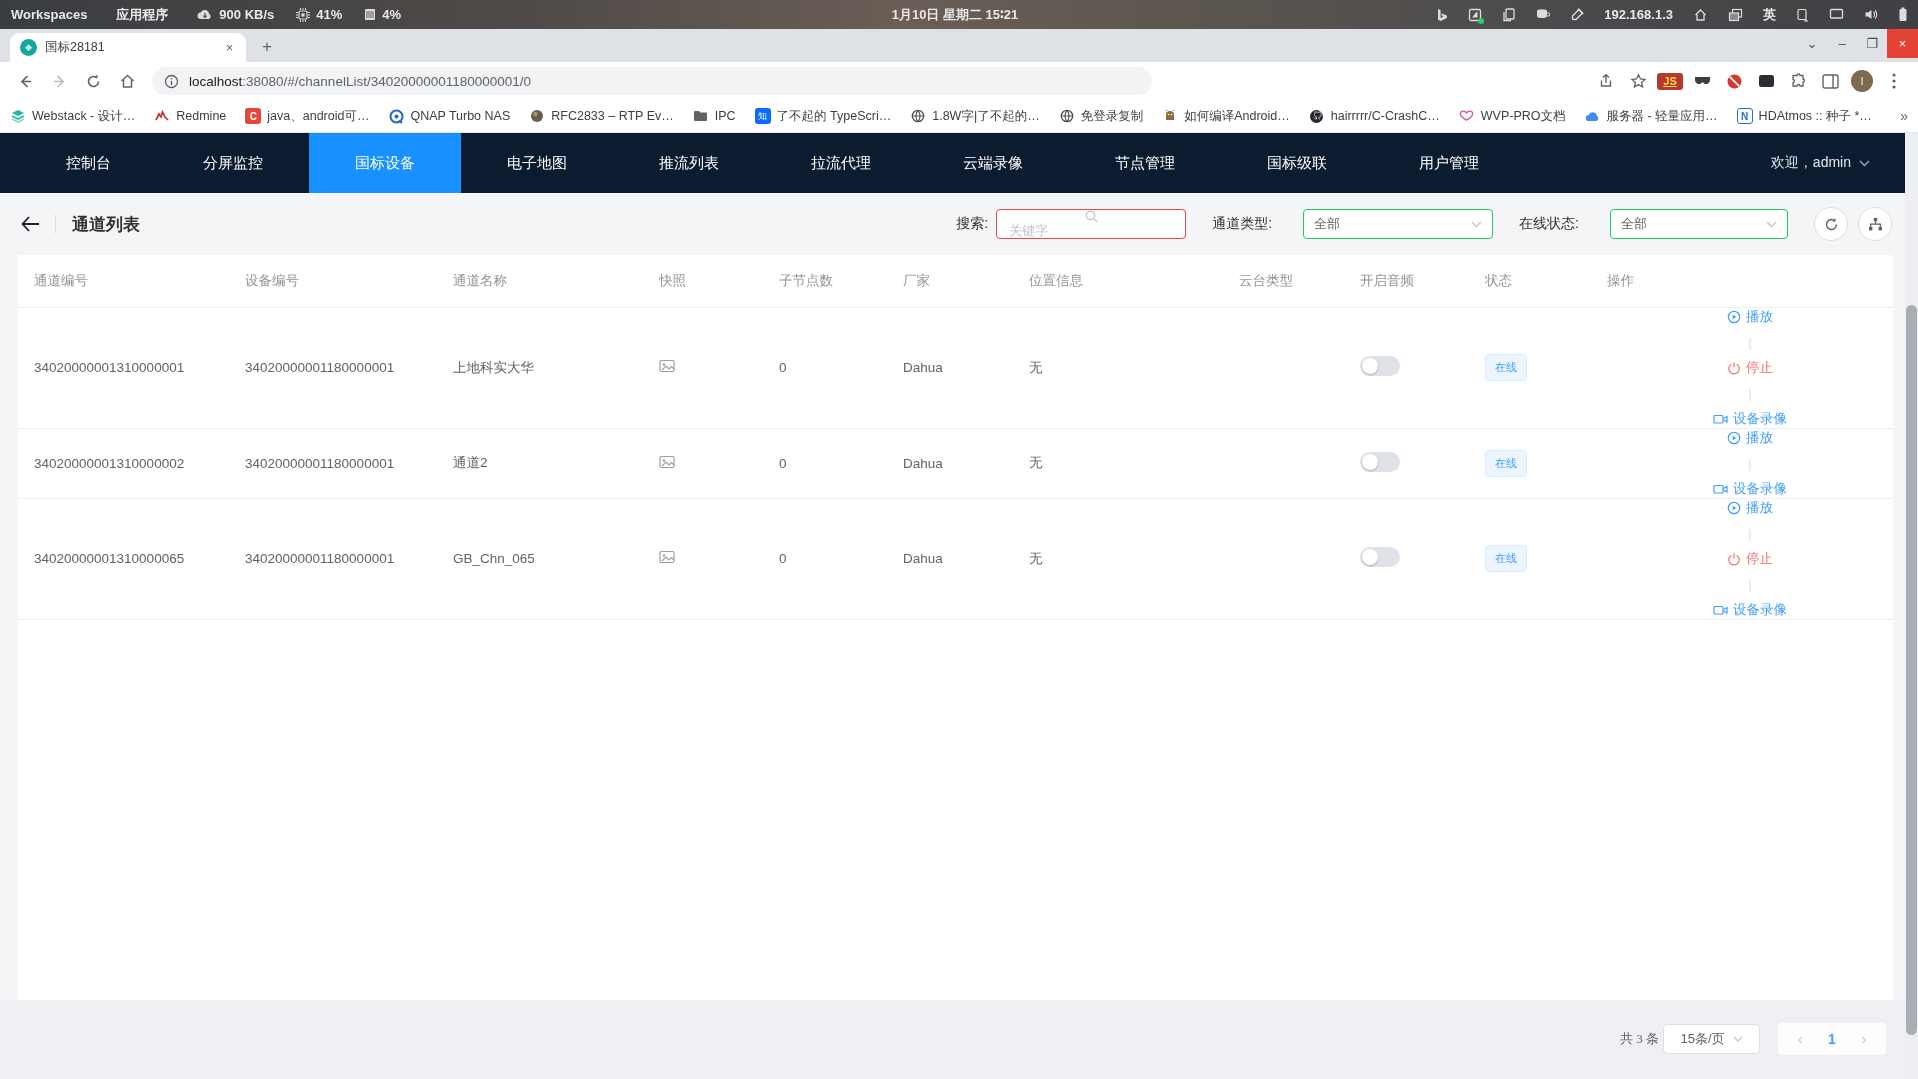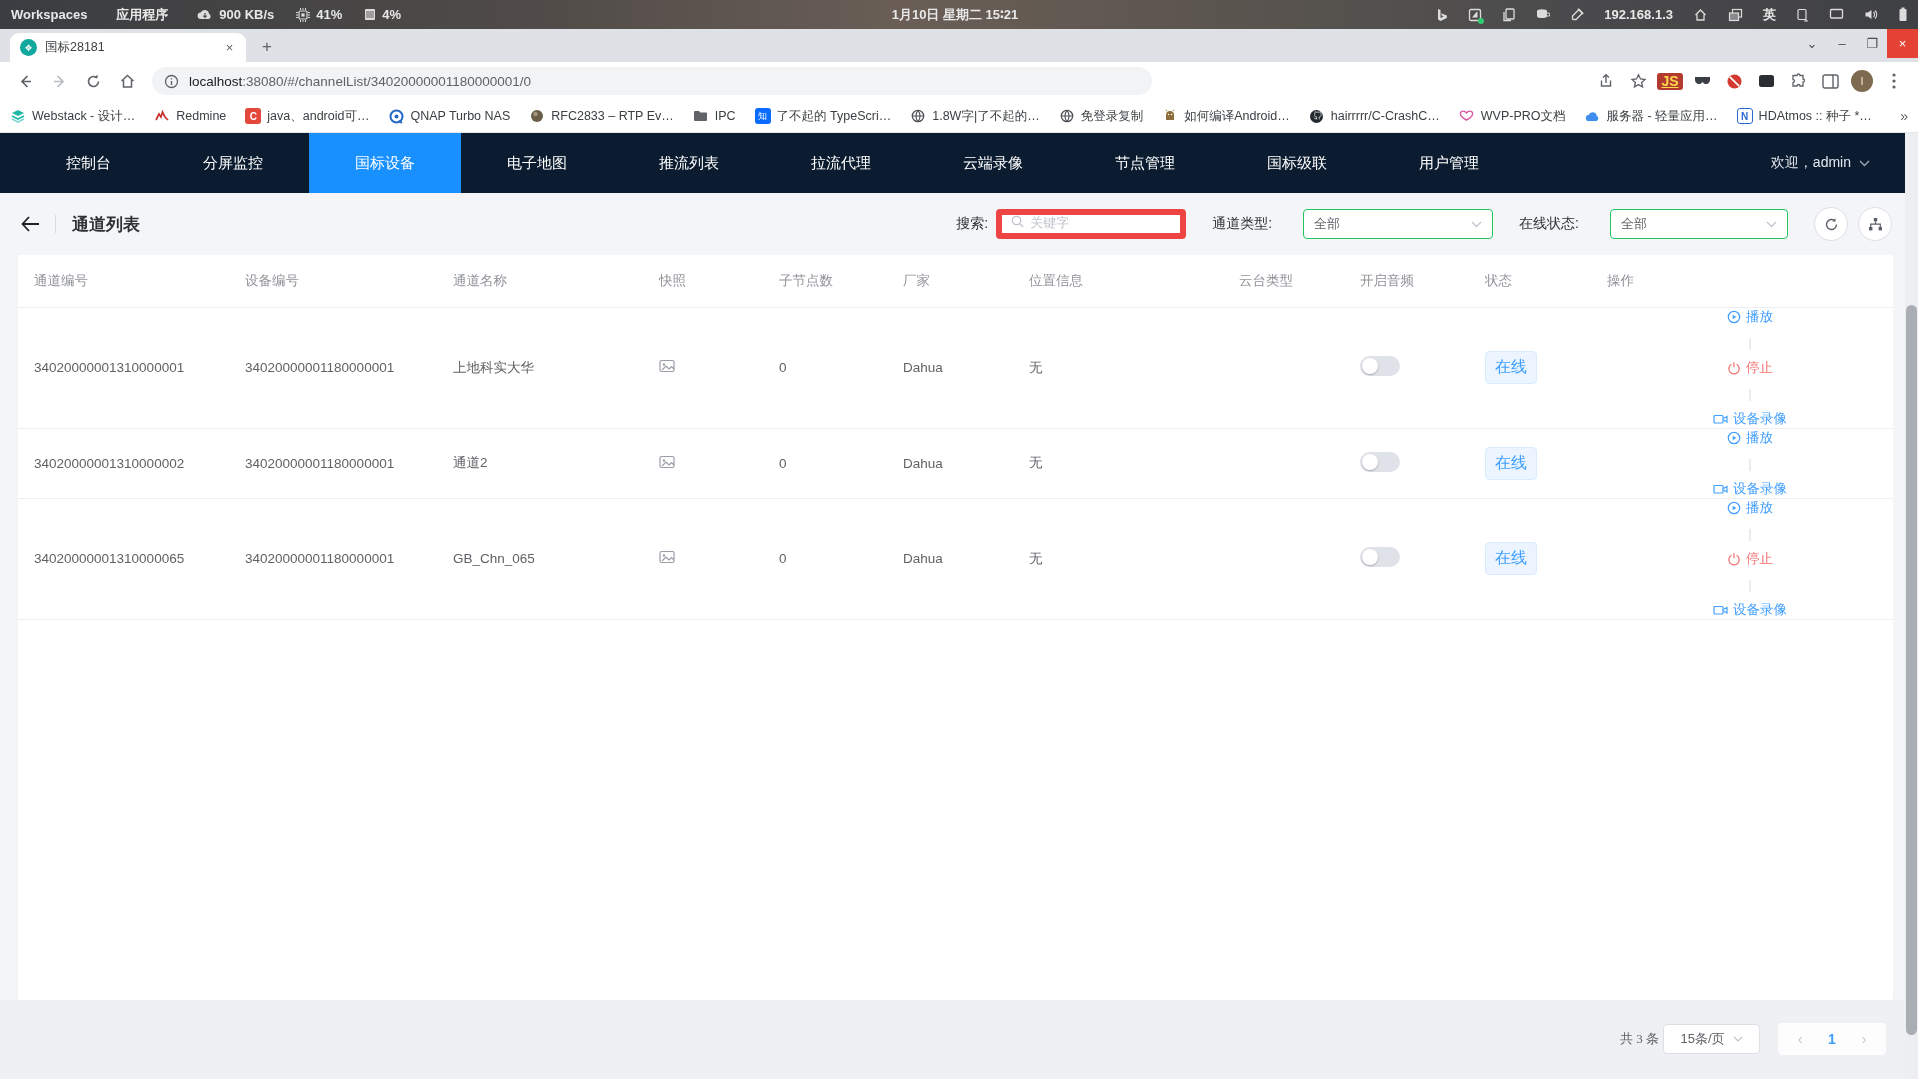--- a/index.html
+++ b/index.html
@@ -34,21 +34,21 @@
 
   
   .addrbar { height:38px; background:#fff; display:flex; align-items:center; padding:0 8px; }
   .nav-ic { width:28px; height:28px; margin:0 3px; display:flex; align-items:center; justify-content:center; color:#5f6368; border-radius:50%; }
   .nav-ic.disabled { color:#b8bcc1; }
   .omnibox { flex:none; width:1000px; height:28px; margin-left:8px; background:#f1f3f4; border-radius:14px; display:flex; align-items:center; padding:0 12px; font-size:13.5px; }
   .omnibox .host { color:#202124; }
   .omnibox .rest { color:#5f6368; }
   .addr-right { margin-left:auto; display:flex; align-items:center; }
   .ext-ic { width:26px; height:26px; margin:0 3px; display:flex; align-items:center; justify-content:center; color:#5f6368; }
-  .badge { width:40px; height:17px; border-radius:3px; font-size:14px; font-weight:bold; color:#fff; display:flex; align-items:center; justify-content:center;text-decoration:underline; }
+  .badge { width:40px; height:17px; border-radius:3px; font-size:11px; font-weight:bold; color:#fff; display:flex; align-items:center; justify-content:center;text-decoration:underline; }
   .avatar { width:22px; height:22px; border-radius:50%; background:#7d6a4f; color:#f3e9d2; font-size:11px; display:flex; align-items:center; justify-content:center; }
 
   
   .bookmarks { height:33px; background:#fff; display:flex; align-items:center; padding:0 10px; border-bottom:1px solid #e4e6e8; font-size:12.5px; color:#3c4043; }
   .bk { display:flex; align-items:center; gap:6px; margin-right:19px; white-space:nowrap; }
   .bki { width:16px; height:16px; display:flex; align-items:center; justify-content:center; font-size:10px; border-radius:3px; }
   .bk-more { margin-left:auto; color:#5f6368; font-size:14px; }
 
   
   .webarea { position:relative; height:1014px; background:#f3f5f7; }
@@ -57,35 +57,35 @@
   .nav-item { height:60px; display:flex; align-items:center; padding:0 46px; cursor:pointer; }
   .nav-item.active { background:#1890ff; }
   .nav-welcome { margin-left:auto; margin-right:48px; display:flex; align-items:center; gap:8px; color:#e3e8ee; font-size:14px; }
 
   .page-header { height:62px; display:flex; align-items:center; padding:0 26px 0 20px; }
   .back-arrow { font-size:21px; color:#1f2328; margin-right:14px; }
   .hdr-div { width:1px; height:18px; background:#d8dbe0; margin-right:16px; }
   .page-title { font-size:17px; font-weight:bold; color:#303133; }
   .filters { margin-left:auto; display:flex; align-items:center; font-size:14px; color:#303133; }
   .f-label { margin-right:8px; white-space:nowrap; }
-  .f-input { width:190px; height:30px; border:6px solid #ef4444; border-radius:4px; background:#fff; display:flex; align-items:flex-start; padding:0 9px; margin-right:26px; }
+  .f-input { width:190px; height:30px; border:1px solid #ef4444; border-radius:4px; background:#fff; display:flex; align-items:center; padding:0 9px; margin-right:26px;flex-direction:column; }
   .f-input input { border:none; outline:none; width:100%; font-size:13px; color:#606266; margin-left:6px; font-family:inherit; background:transparent; }
   .f-input input::placeholder { color:#c0c4cc; }
   .f-select { width:190px; height:30px; border:1px solid #22c55e; border-radius:4px; background:#fff; display:flex; align-items:center; padding:0 10px; margin-right:26px; font-size:13px; color:#606266;margin-left:23px; }
   .f-select .chev { margin-left:auto; color:#c0c4cc; }
   .circle-btn { width:34px; height:34px; border-radius:50%; background:#fff; border:1px solid #dcdfe6; display:flex; align-items:center; justify-content:center; color:#5a5e66; margin-left:10px; }
 
   .card { margin:0 25px 0 18px; background:#fff; height:745px; border-radius:2px; }
   table { width:100%; border-collapse:collapse; table-layout:fixed; }
   th { font-size:13.5px; font-weight:normal; color:#909399; text-align:left; height:52px; padding-left:16px; border-bottom:1px solid #ebeef5; }
   td { font-size:13.5px; color:#606266; height:61px; padding-left:16px; border-bottom:1px solid #ebeef5; }
   .snap-ic { color:#9a9ea6; }
   .toggle { width:40px; height:20px; border-radius:10px; background:#dfe3e9; position:relative; display:inline-block; }
   .toggle .knob { position:absolute; left:2px; top:2px; width:16px; height:16px; border-radius:50%; background:#fff; box-shadow:0 1px 2px rgba(0,0,0,.25); }
-  .tag-online { display:inline-block; padding:5px 9px; font-size:16px; color:#409eff; background:#ecf5ff; border:1px solid #d9ecff; border-radius:4px; }
+  .tag-online { display:inline-block; padding:5px 9px; font-size:11px; color:#409eff; background:#ecf5ff; border:1px solid #d9ecff; border-radius:4px; }
   .ops { display:flex; align-items:center; gap:9px;flex-direction:column; }
   .op { display:flex; align-items:center; gap:5px; font-size:13.5px; cursor:pointer; white-space:nowrap; }
   .op.blue { color:#409eff; } .op.red { color:#f56c6c; }
   .op-div { color:#dcdfe6; }
 
   .footer { height:79px; display:flex; align-items:flex-start; justify-content:flex-end; padding:23px 32px 0 0; background:#eef0f3; }
   .pg-total { font-size:13px; color:#606266; margin-right:4px; line-height:32px;font-family:Liberation Serif, serif; }
   .pg-size { width:97px; height:30px; border:1px solid #dcdfe6; border-radius:4px; background:#fff; display:flex; align-items:center; justify-content:center; gap:8px; font-size:13px; color:#606266; margin-right:18px; margin-top:1px; }
   .pager { height:32px; background:#fdfdfe; border-radius:4px; display:flex; align-items:center; padding:0 6px; }
   .pg-btn { width:32px; text-align:center; color:#c0c4cc; font-size:14px; }

